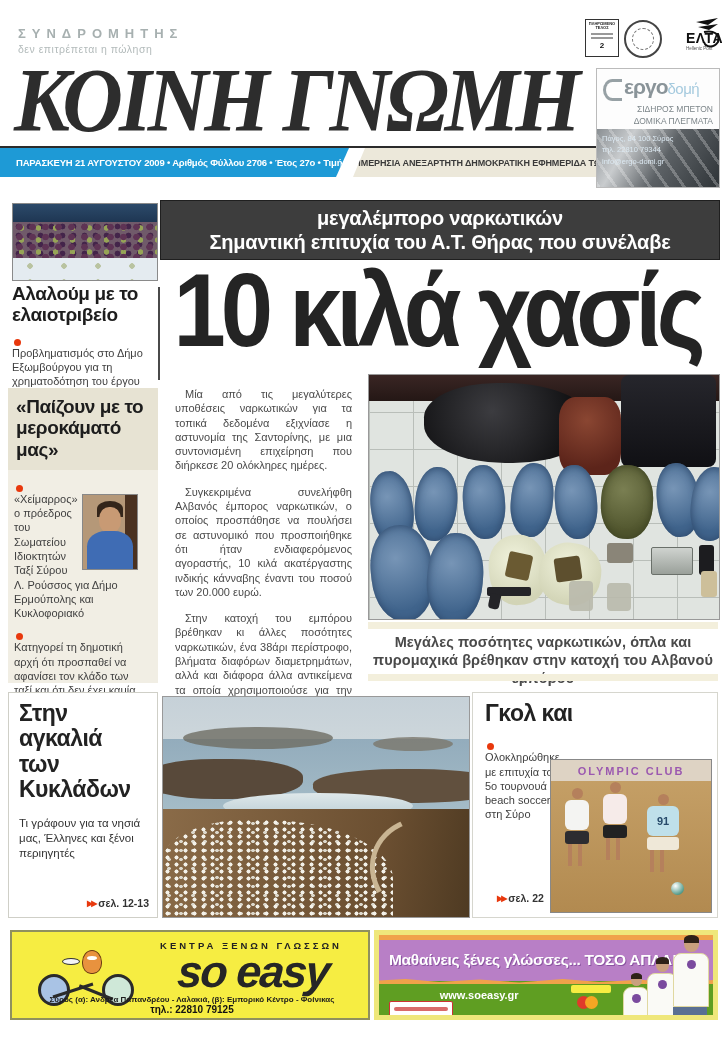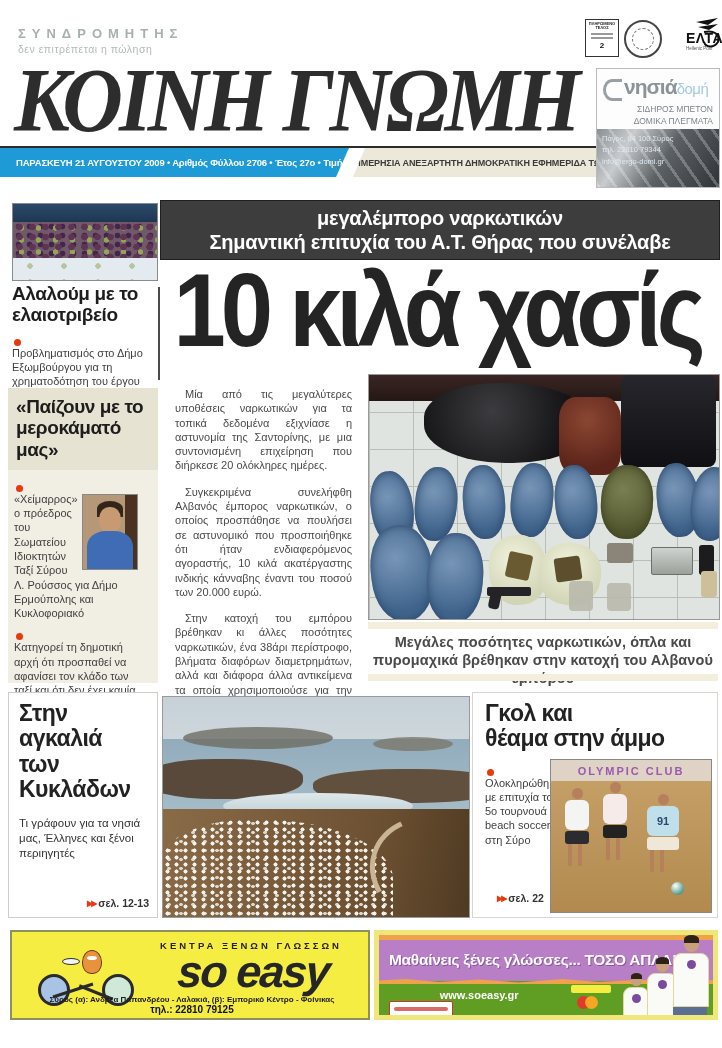--- a/index.html
+++ b/index.html
@@ -291,21 +291,21 @@
   <div class="abs toprule"></div>
   <div class="abs datebar-blue">
     <span>ΠΑΡΑΣΚΕΥΗ 21 ΑΥΓΟΥΣΤΟΥ 2009 • Αριθμός Φύλλου 2706 • Έτος 27ο • Τιμή Φύλλου 0,50€</span>
   </div>
   <div class="abs datebar-beige">
     <span>ΗΜΕΡΗΣΙΑ ΑΝΕΞΑΡΤΗΤΗ ΔΗΜΟΚΡΑΤΙΚΗ ΕΦΗΜΕΡΙΔΑ ΤΩΝ ΚΥΚΛΑΔΩΝ</span>
   </div>
 
   <div class="abs ergoad">
     <div class="ergologo">
-      <span class="sym"></span><span class="m">νησιά</span><span class="s">δομή</span>
+      <span class="sym"></span><span class="m">εργο</span><span class="s">δομή</span>
     </div>
     <div class="ergolines">
       <div>ΣΙΔΗΡΟΣ ΜΠΕΤΟΝ</div>
       <div>ΔΟΜΙΚΑ ΠΛΕΓΜΑΤΑ</div>
       <div>ΑΠΟΣΤΑΤΕΣ</div>
     </div>
     <div class="ergophoto">
       <div class="stripes"></div>
       <div class="ergocontact">
         <div>Πάγος, 84 100 Σύρος</div>
@@ -424,21 +424,20 @@
     <div class="isl-head2"></div>
     <div class="isl-bay"></div>
     <div class="isl-land"></div>
     <div class="isl-town"></div>
     <div class="isl-road"></div>
   </div>
 
   <div class="abs panel-soc">
     <h2>
       <span>Γκολ και</span><br>
-      <span>θέαμα στην άμμο</span>
     </h2>
     <div class="soc-bullet bullet-row">
       <span class="dot"></span>
       <span class="btext">Ολοκληρώθηκε με επιτυχία το 5ο τουρνουά beach soccer στη Σύρο</span>
     </div>
     <div class="pageref">
       <span class="chev">▶▶</span><span>σελ. 22</span>
     </div>
     <div class="socphoto">
       <div class="soc-banner">

